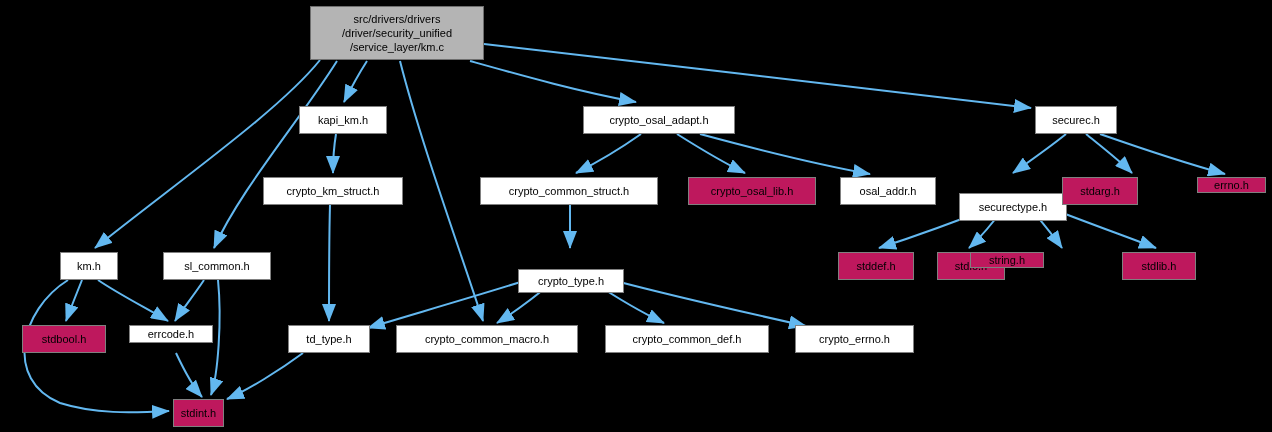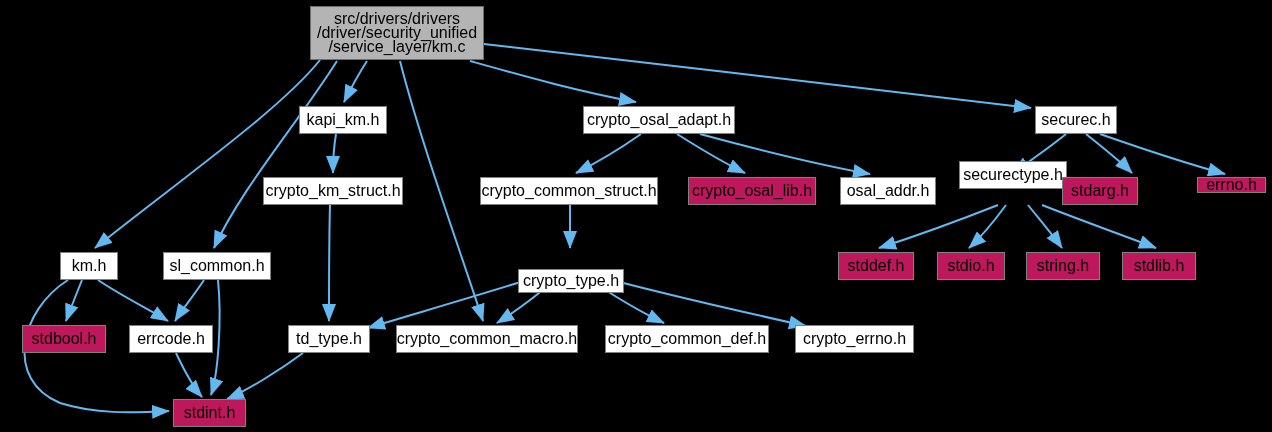--- a/index.html
+++ b/index.html
@@ -23,21 +23,21 @@
     top: 0;
     width: 1272px;
     height: 432px;
   }
   .node {
     position: absolute;
     box-sizing: border-box;
     border: 1px solid #808080;
     background: #ffffff;
     color: #000000;
-    font-size: 16px;
+    font-size: 11px;
     line-height: 14px;
     text-align: center;
     display: flex;
     align-items: center;
     justify-content: center;
     white-space: pre;
     letter-spacing: 0px;
     z-index: 3;
   }
   .node.filled {
@@ -95,31 +95,31 @@
       <div class="node root" style="left: 310px; top: 6px; width: 174px; height: 54px;">src/drivers/drivers
 /driver/security_unified
 /service_layer/km.c</div>
       <div class="node" style="left: 299px; top: 106px; width: 88px; height: 28px;">kapi_km.h</div>
       <div class="node" style="left: 583px; top: 106px; width: 152px; height: 28px;">crypto_osal_adapt.h</div>
       <div class="node" style="left: 1035px; top: 106px; width: 82px; height: 28px;">securec.h</div>
       <div class="node" style="left: 263px; top: 177px; width: 140px; height: 28px;">crypto_km_struct.h</div>
       <div class="node" style="left: 480px; top: 177px; width: 178px; height: 28px;">crypto_common_struct.h</div>
       <div class="node filled" style="left: 688px; top: 177px; width: 128px; height: 28px;">crypto_osal_lib.h</div>
       <div class="node" style="left: 840px; top: 177px; width: 96px; height: 28px;">osal_addr.h</div>
-      <div class="node" style="left: 959px; top: 161px; width: 108px; height: 28px;">securectype.h</div>
+      <div class="node" style="left: 959px; top: 193px; width: 108px; height: 28px;">securectype.h</div>
       <div class="node filled" style="left: 1062px; top: 177px; width: 76px; height: 28px;">stdarg.h</div>
       <div class="node filled" style="left: 1197px; top: 177px; width: 69px; height: 16px;">errno.h</div>
       <div class="node" style="left: 60px; top: 252px; width: 58px; height: 28px;">km.h</div>
       <div class="node" style="left: 163px; top: 252px; width: 108px; height: 28px;">sl_common.h</div>
       <div class="node" style="left: 518px; top: 252px; width: 106px; height: 24px; margin-top: 17px;">crypto_type.h</div>
       <div class="node filled" style="left: 838px; top: 252px; width: 76px; height: 28px;">stddef.h</div>
       <div class="node filled" style="left: 937px; top: 252px; width: 68px; height: 28px;">stdio.h</div>
-      <div class="node filled" style="left: 1026px; top: 252px; width: 74px; height: 28px;">string.h</div>
+      <div class="node filled" style="left: 970px; top: 252px; width: 74px; height: 16px;">string.h</div>
       <div class="node filled" style="left: 1122px; top: 252px; width: 74px; height: 28px;">stdlib.h</div>
       <div class="node filled" style="left: 22px; top: 325px; width: 84px; height: 28px;">stdbool.h</div>
-      <div class="node" style="left: 129px; top: 325px; width: 84px; height: 28px; text-align: right;">errcode.h</div>
+      <div class="node" style="left: 129px; top: 325px; width: 84px; height: 18px; text-align: right;">errcode.h</div>
       <div class="node" style="left: 288px; top: 325px; width: 82px; height: 28px;">td_type.h</div>
       <div class="node" style="left: 396px; top: 325px; width: 182px; height: 28px;">crypto_common_macro.h</div>
       <div class="node" style="left: 605px; top: 325px; width: 164px; height: 28px;">crypto_common_def.h</div>
       <div class="node" style="left: 795px; top: 325px; width: 119px; height: 28px;">crypto_errno.h</div>
-      <div class="node filled" style="left: 173px; top: 399px; width: 73px; height: 28px;">stdint.h</div>
+      <div class="node filled" style="left: 173px; top: 399px; width: 51px; height: 28px;">stdint.h</div>
     </div>
 </div>
 
 </body></html>

